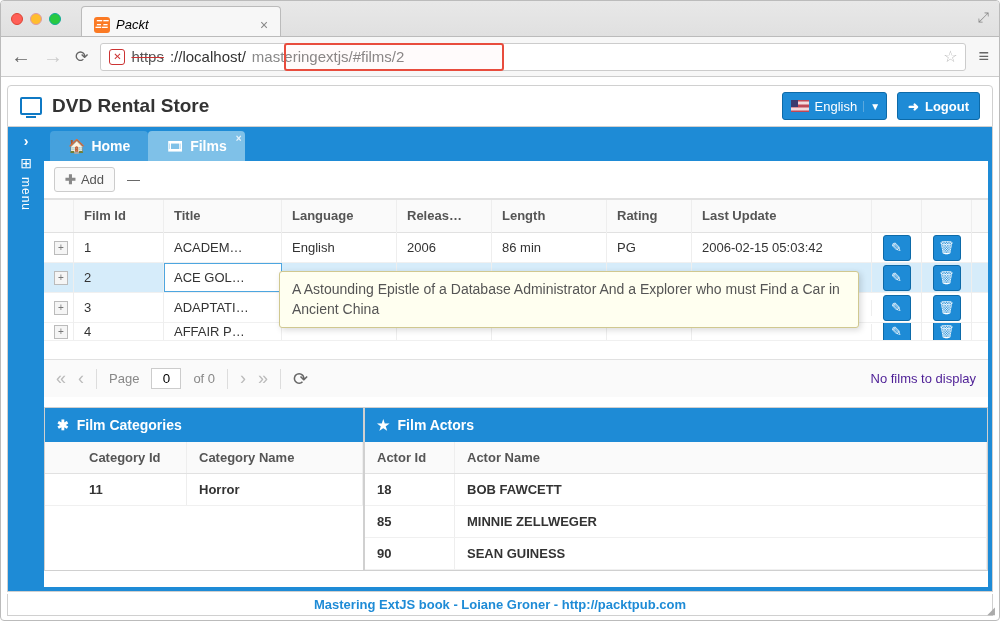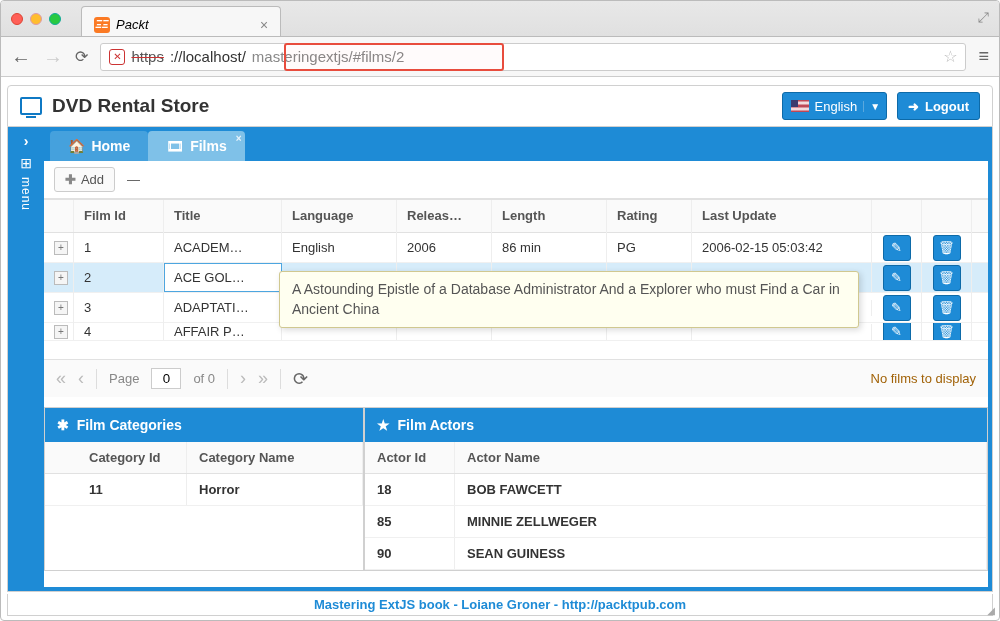--- a/index.html
+++ b/index.html
@@ -77,21 +77,21 @@
 .grid-row .col { font-weight:normal; color:#333; }
 .exp-btn { width:14px; height:14px; border:1px solid #bbb; background:#f5f5f5; margin:0 auto; font-size:10px; color:#777; display:flex; align-items:center; justify-content:center; }
 .act-btn { width:28px; height:26px; background:#1e8bd6; border:1px solid #0d6aa8; border-radius:3px; color:#fff; display:flex; align-items:center; justify-content:center; font-size:13px; margin:0 auto; }
 
 .tooltip { position:absolute; left:235px; top:72px; width:580px; background:#fffff0; border:1px solid #d0c890; border-radius:3px; padding:8px 12px; color:#555; font-size:14px; line-height:1.4; box-shadow:2px 2px 6px rgba(0,0,0,0.15); z-index:10; }
 
 .pager { height:38px; background:#fafafa; border-top:1px solid #e1e1e1; display:flex; align-items:center; padding:0 12px; gap:12px; color:#888; margin-top:18px; }
 .pager .pg-btn { color:#bbb; font-size:18px; }
 .pager .sep { width:1px; height:20px; background:#ddd; }
 .pager input { width:30px; text-align:center; border:1px solid #ccc; padding:2px; }
-.pager .msg { margin-left:auto; color:#a16207; }
+.pager .msg { margin-left:auto; color:#4c1d95; }
 
 .sub-panels { display:flex; gap:0; margin-top:10px; }
 .sub-panel { flex:1; border:1px solid #d0d0d0; background:#fff; }
 .sub-head { background:#1e8bd6; color:#fff; height:34px; display:flex; align-items:center; padding:0 12px; gap:8px; font-weight:bold; font-size:14px; }
 .sub-grid-h { display:flex; background:#fafafa; border-bottom:1px solid #e1e1e1; }
 .sub-col { padding:8px 12px; color:#555; font-weight:bold; border-right:1px solid #eee; }
 .sub-row { display:flex; border-bottom:1px solid #f0f0f0; }
 .sub-row .sub-col { font-weight:bold; color:#333; }
 .sc-id { width:110px;margin-left:32px; }
 .sc-name { flex:1; }

